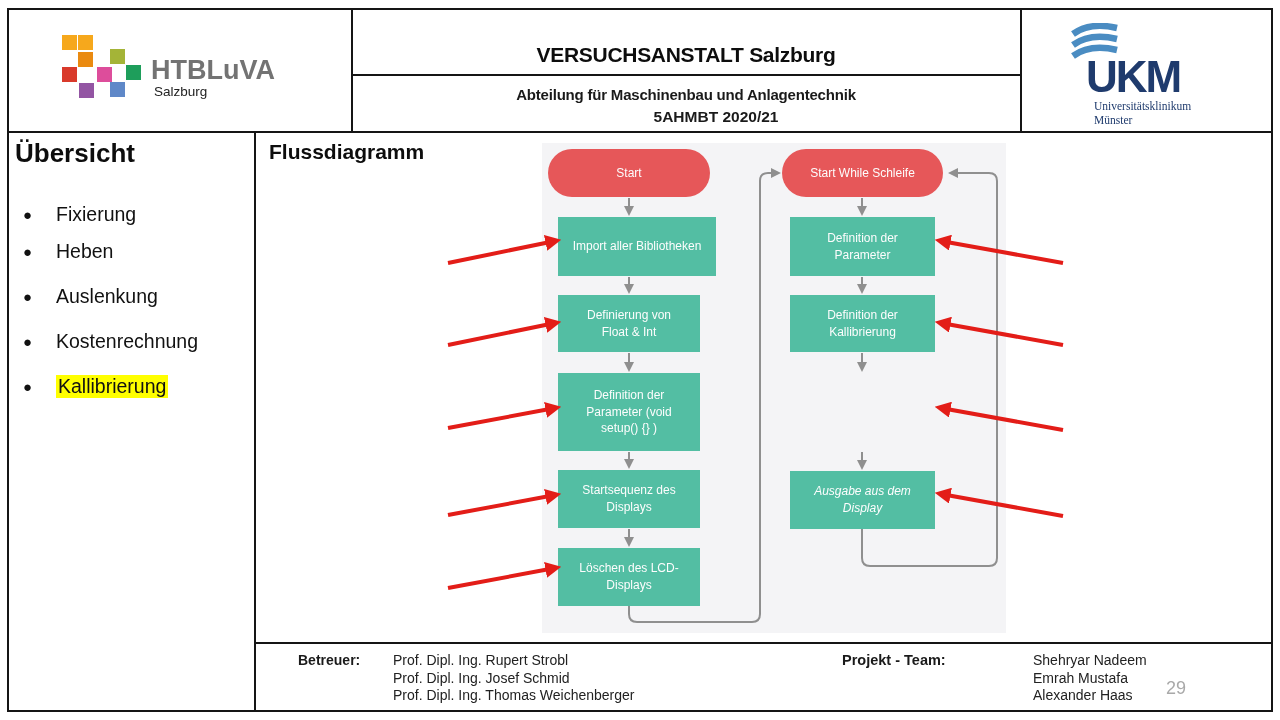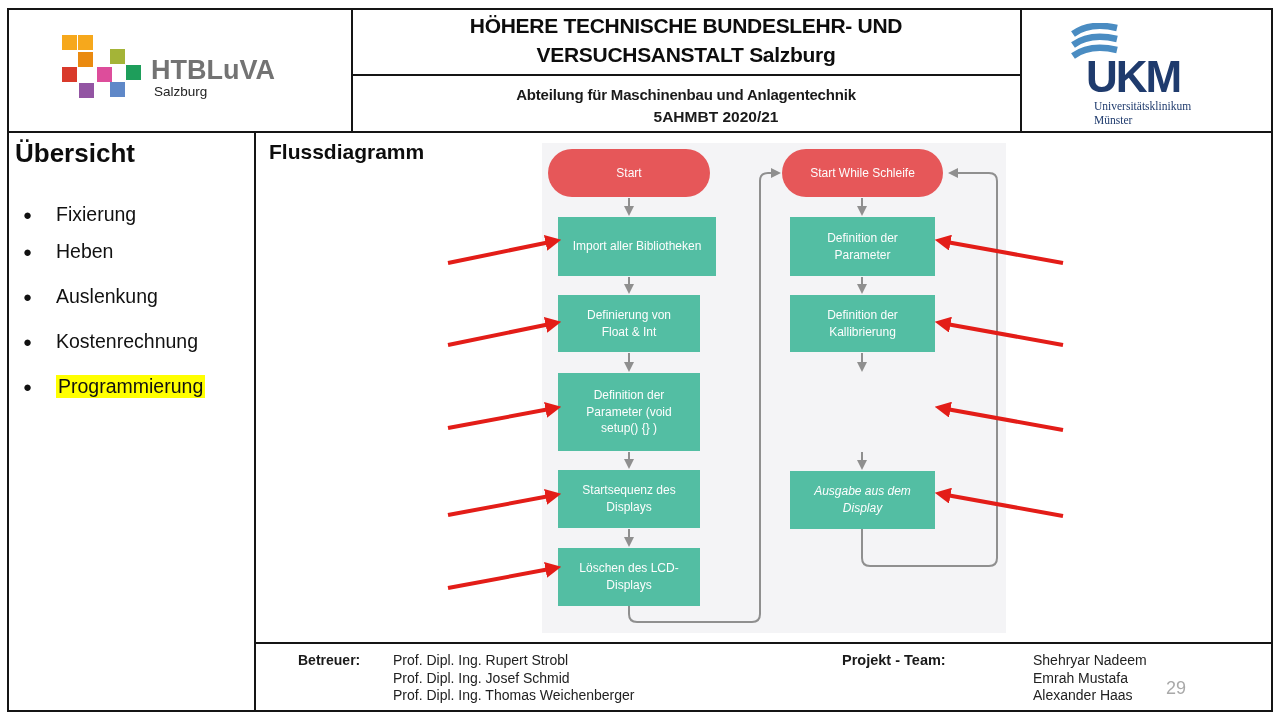--- a/index.html
+++ b/index.html
@@ -90,21 +90,20 @@
     <span class="sq sq4"></span>
     <span class="sq sq5"></span>
     <span class="sq sq6"></span>
     <span class="sq sq7"></span>
     <span class="sq sq8"></span>
     <span class="sq sq9"></span>
     <div class="htbl-name">HTBLuVA</div>
     <div class="htbl-city">Salzburg</div>
   </div>
 
-  <div class="hdr-title-l1">HÖHERE TECHNISCHE BUNDESLEHR- UND</div>
   <div class="hdr-title-l2">VERSUCHSANSTALT Salzburg</div>
   <div class="hdr-dept">Abteilung für Maschinenbau  und Anlagentechnik</div>
   <div class="hdr-class">5AHMBT 2020/21</div>
 
   <div>
     <svg class="ukm-waves" width="50" height="36" viewBox="0 0 50 36">
       <path d="M3,11 C14,3 30,1 47,5" stroke="#4A8CC2" stroke-width="6.5" fill="none"></path>
       <path d="M3,22 C14,14 30,12 47,16" stroke="#4A8CC2" stroke-width="6.5" fill="none"></path>
       <path d="M3,33 C14,25 30,23 47,27" stroke="#4A8CC2" stroke-width="6.5" fill="none"></path>
     </svg>
@@ -128,21 +127,21 @@
     <li>
       <span class="sb-bullet">●</span>
       <span>Auslenkung</span>
     </li>
     <li>
       <span class="sb-bullet">●</span>
       <span>Kostenrechnung</span>
     </li>
     <li>
       <span class="sb-bullet">●</span>
-      <span class="hl">Programmierung</span>
+      <span class="hl">Kallibrierung</span>
     </li>
   </ul>
 
   <div class="content-title">Flussdiagramm</div>
   <div class="flow-panel"></div>
 
   <div class="node terminator n-l0">Start</div>
   <div class="node process n-l1">Import aller Bibliotheken</div>
   <div class="node process n-l2">Definierung von Float &amp; Int</div>
   <div class="node process n-l3">Definition der Parameter (void setup() {} )</div>

